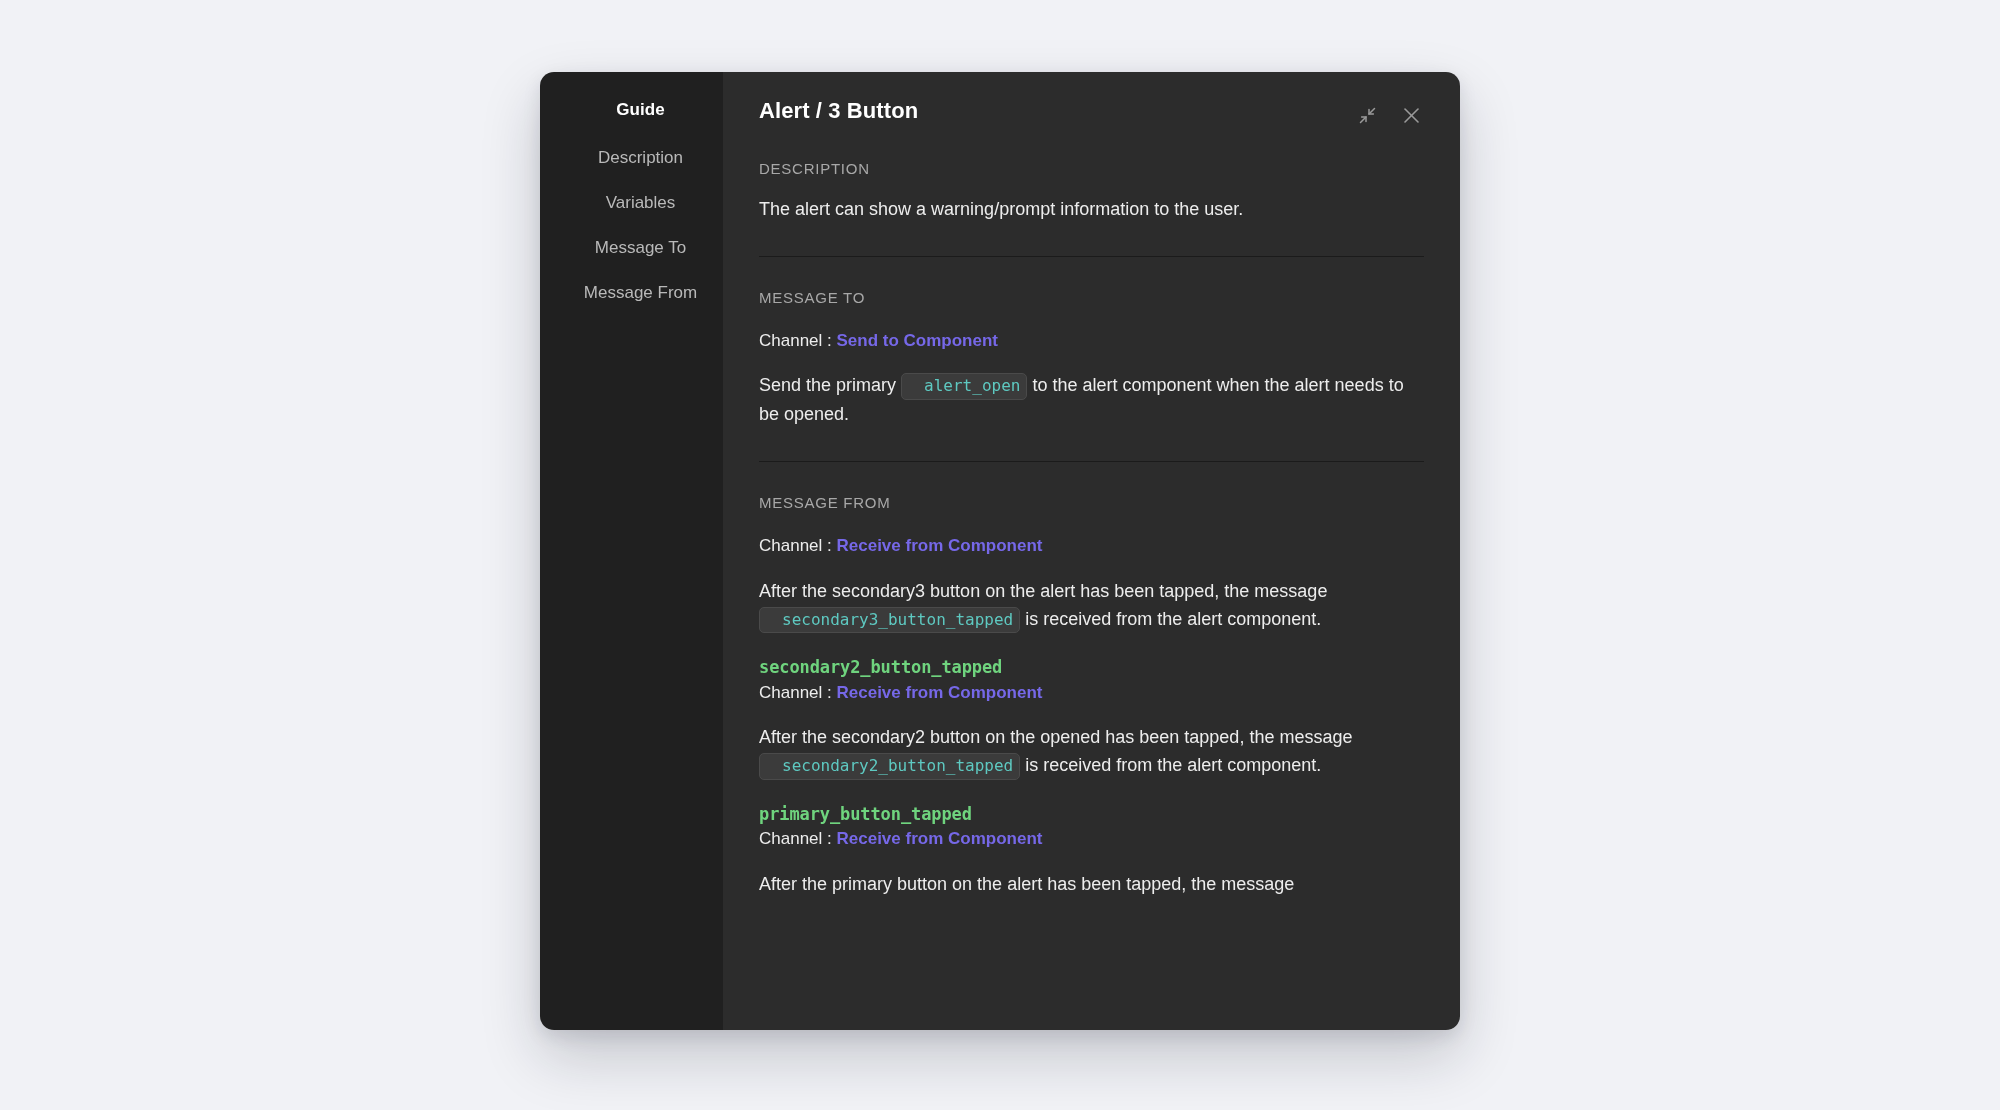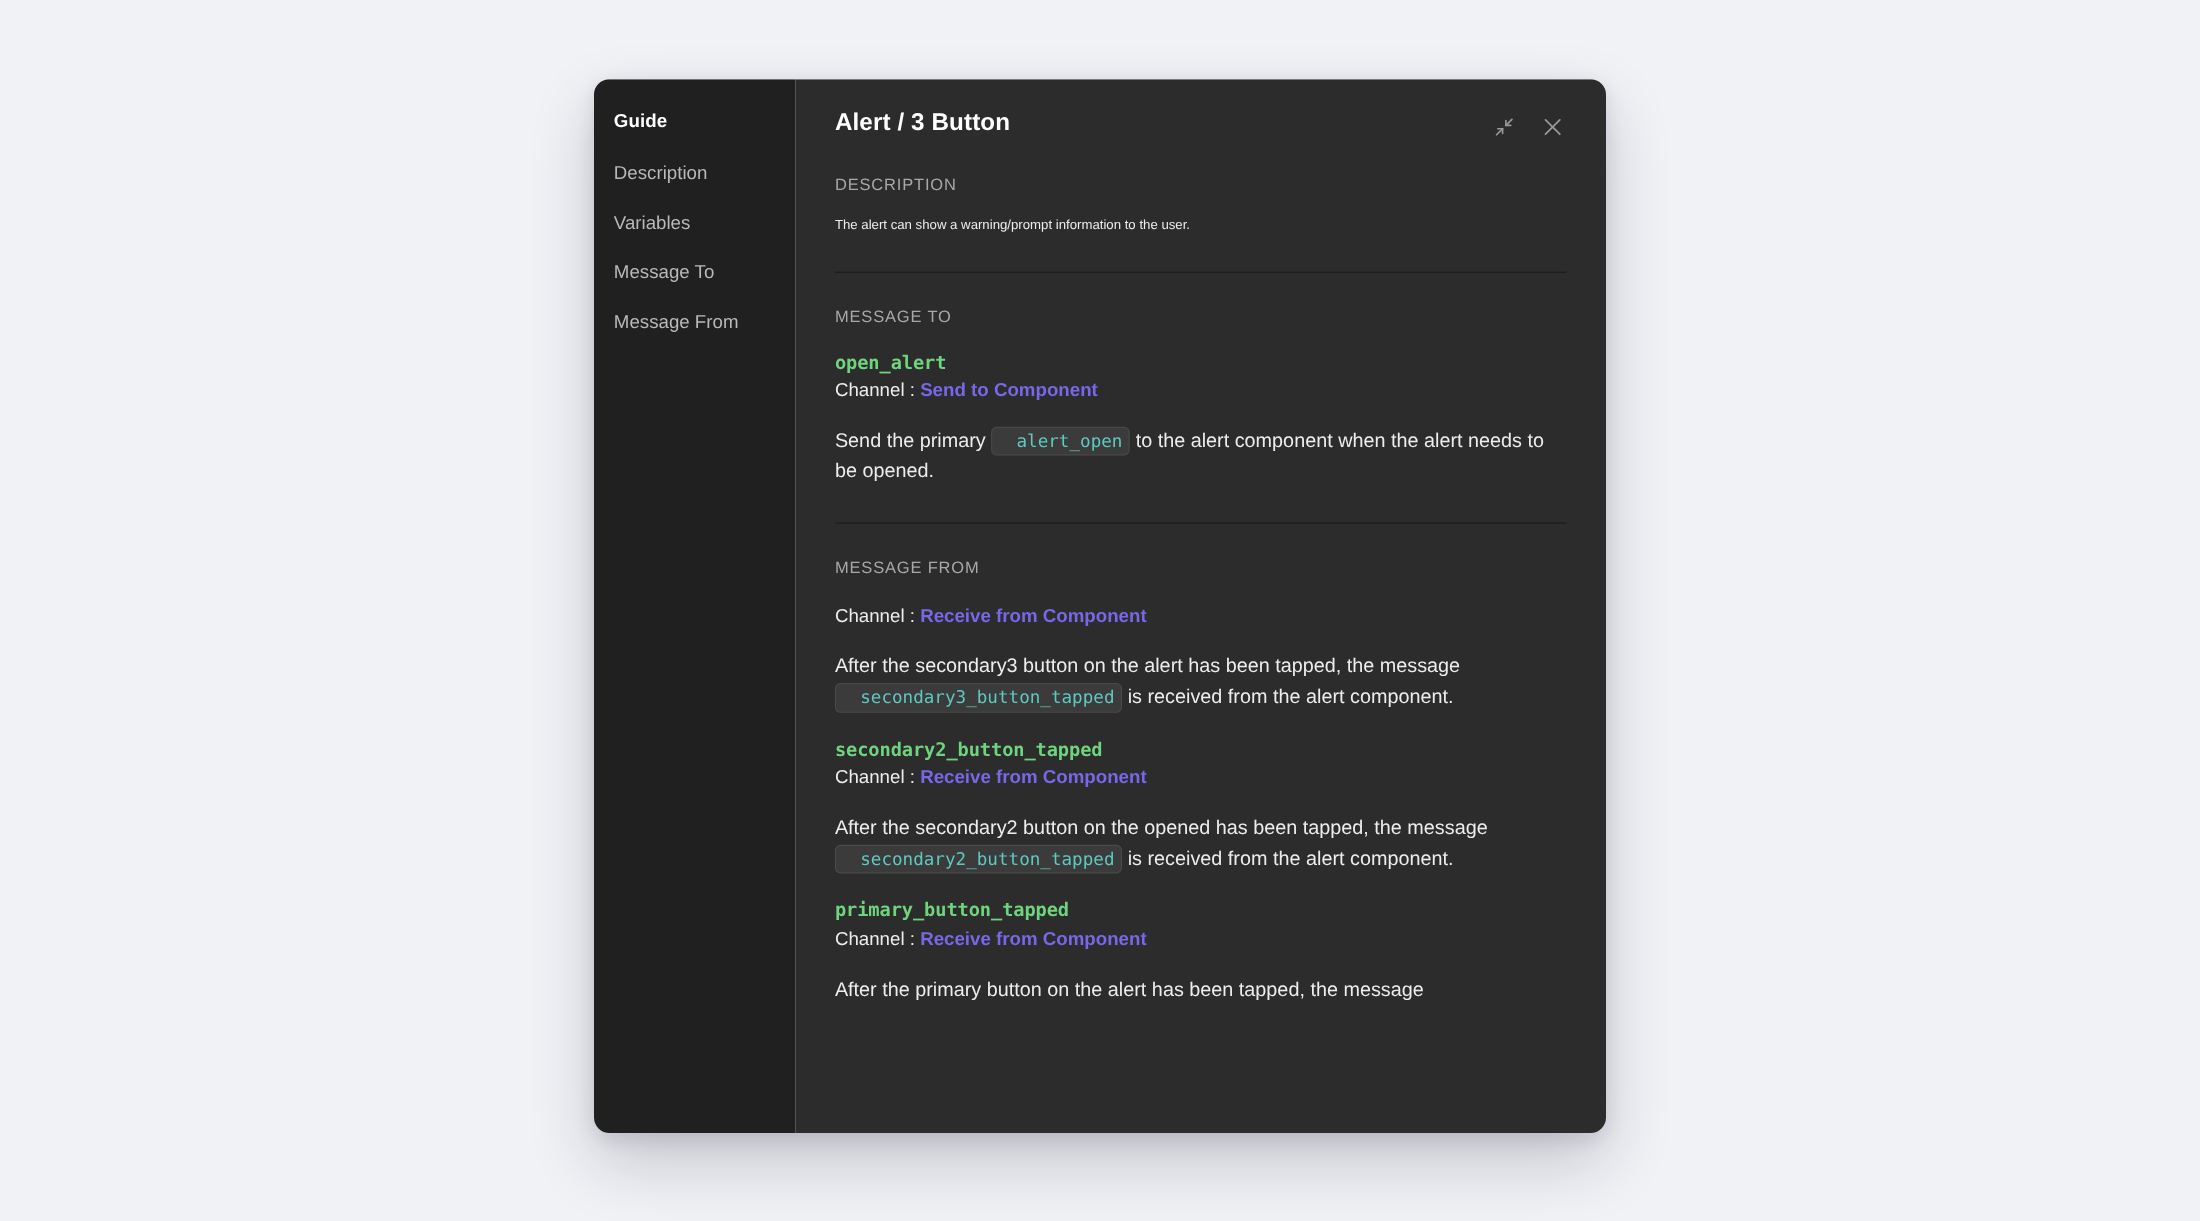--- a/index.html
+++ b/index.html
@@ -32,20 +32,21 @@
     box-shadow: 0 26px 60px rgba(20, 24, 40, 0.20),
                 0 6px 18px rgba(20, 24, 40, 0.10);
   }
 
   
   .sidebar {
     width: 183px;
     flex: 0 0 183px;
     background: #202020;
     padding: 28px 0 0 18px;
+    text-align: center;
   }
 
   .sidebar-title {
     color: #ffffff;
     font-size: 17px;
     font-weight: bold;
     letter-spacing: .1px;
     margin-bottom: 29px;
   }
 
@@ -107,21 +108,21 @@
   
   .section-label {
     color: #a8a8a8;
     font-size: 15px;
     letter-spacing: .75px;
     margin-top: 32px;
   }
 
   .body-text {
     color: #ededed;
-    font-size: 12px;
+    font-size: 18px;
     line-height: 1.48;
     margin-top: 19px;
   }
 
   .divider {
     height: 1px;
     background: #1b1b1b;
     margin-top: 33px;
   }
 
@@ -213,21 +214,20 @@
         </div>
 
         <div class="section-label">DESCRIPTION</div>
         <div class="body-text">The alert can show a warning/prompt information to the user.</div>
 
         <div class="divider"></div>
 
         <div class="section-label">MESSAGE TO</div>
 
         <div class="msg-block first">
-          <div class="msg-name">open_alert</div>
           <div class="msg-channel">
             <span>Channel : </span><span class="channel-link">Send to Component</span>
           </div>
           <div class="msg-desc">
             <span>Send the primary </span><code class="chip">alert_open</code><span> to the alert component when the alert needs to be opened.</span>
           </div>
         </div>
 
         <div class="divider"></div>
 

